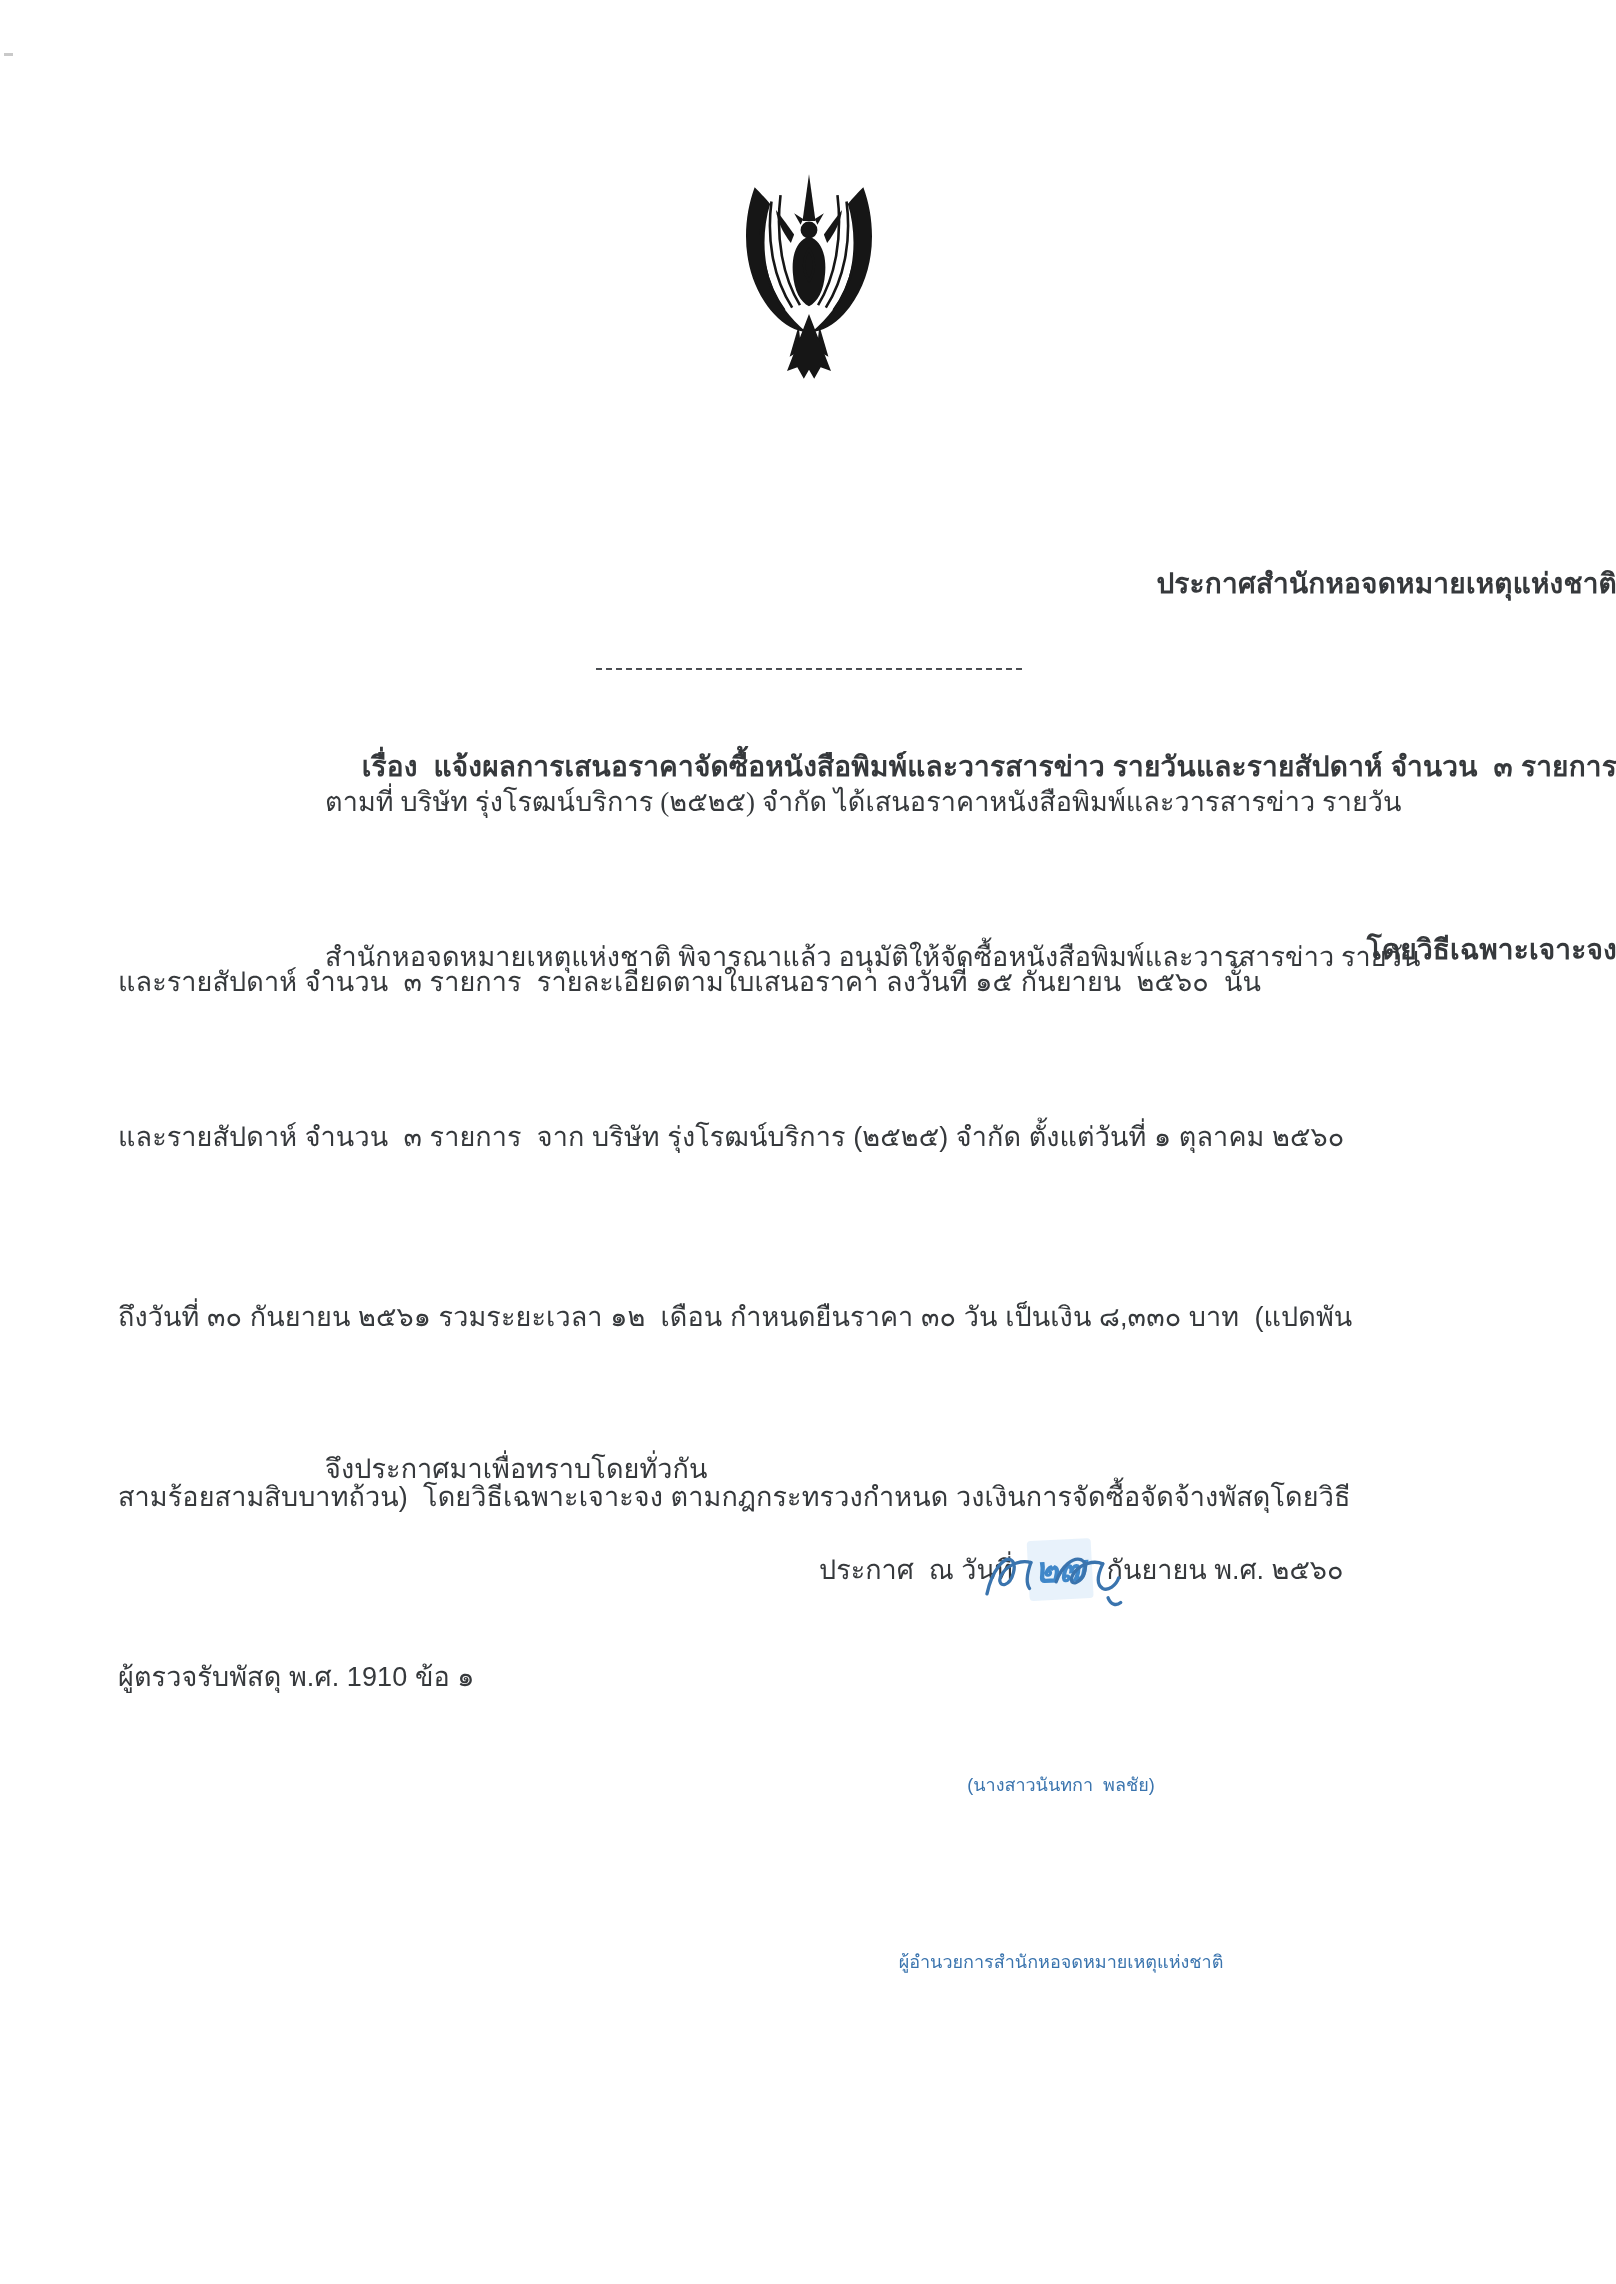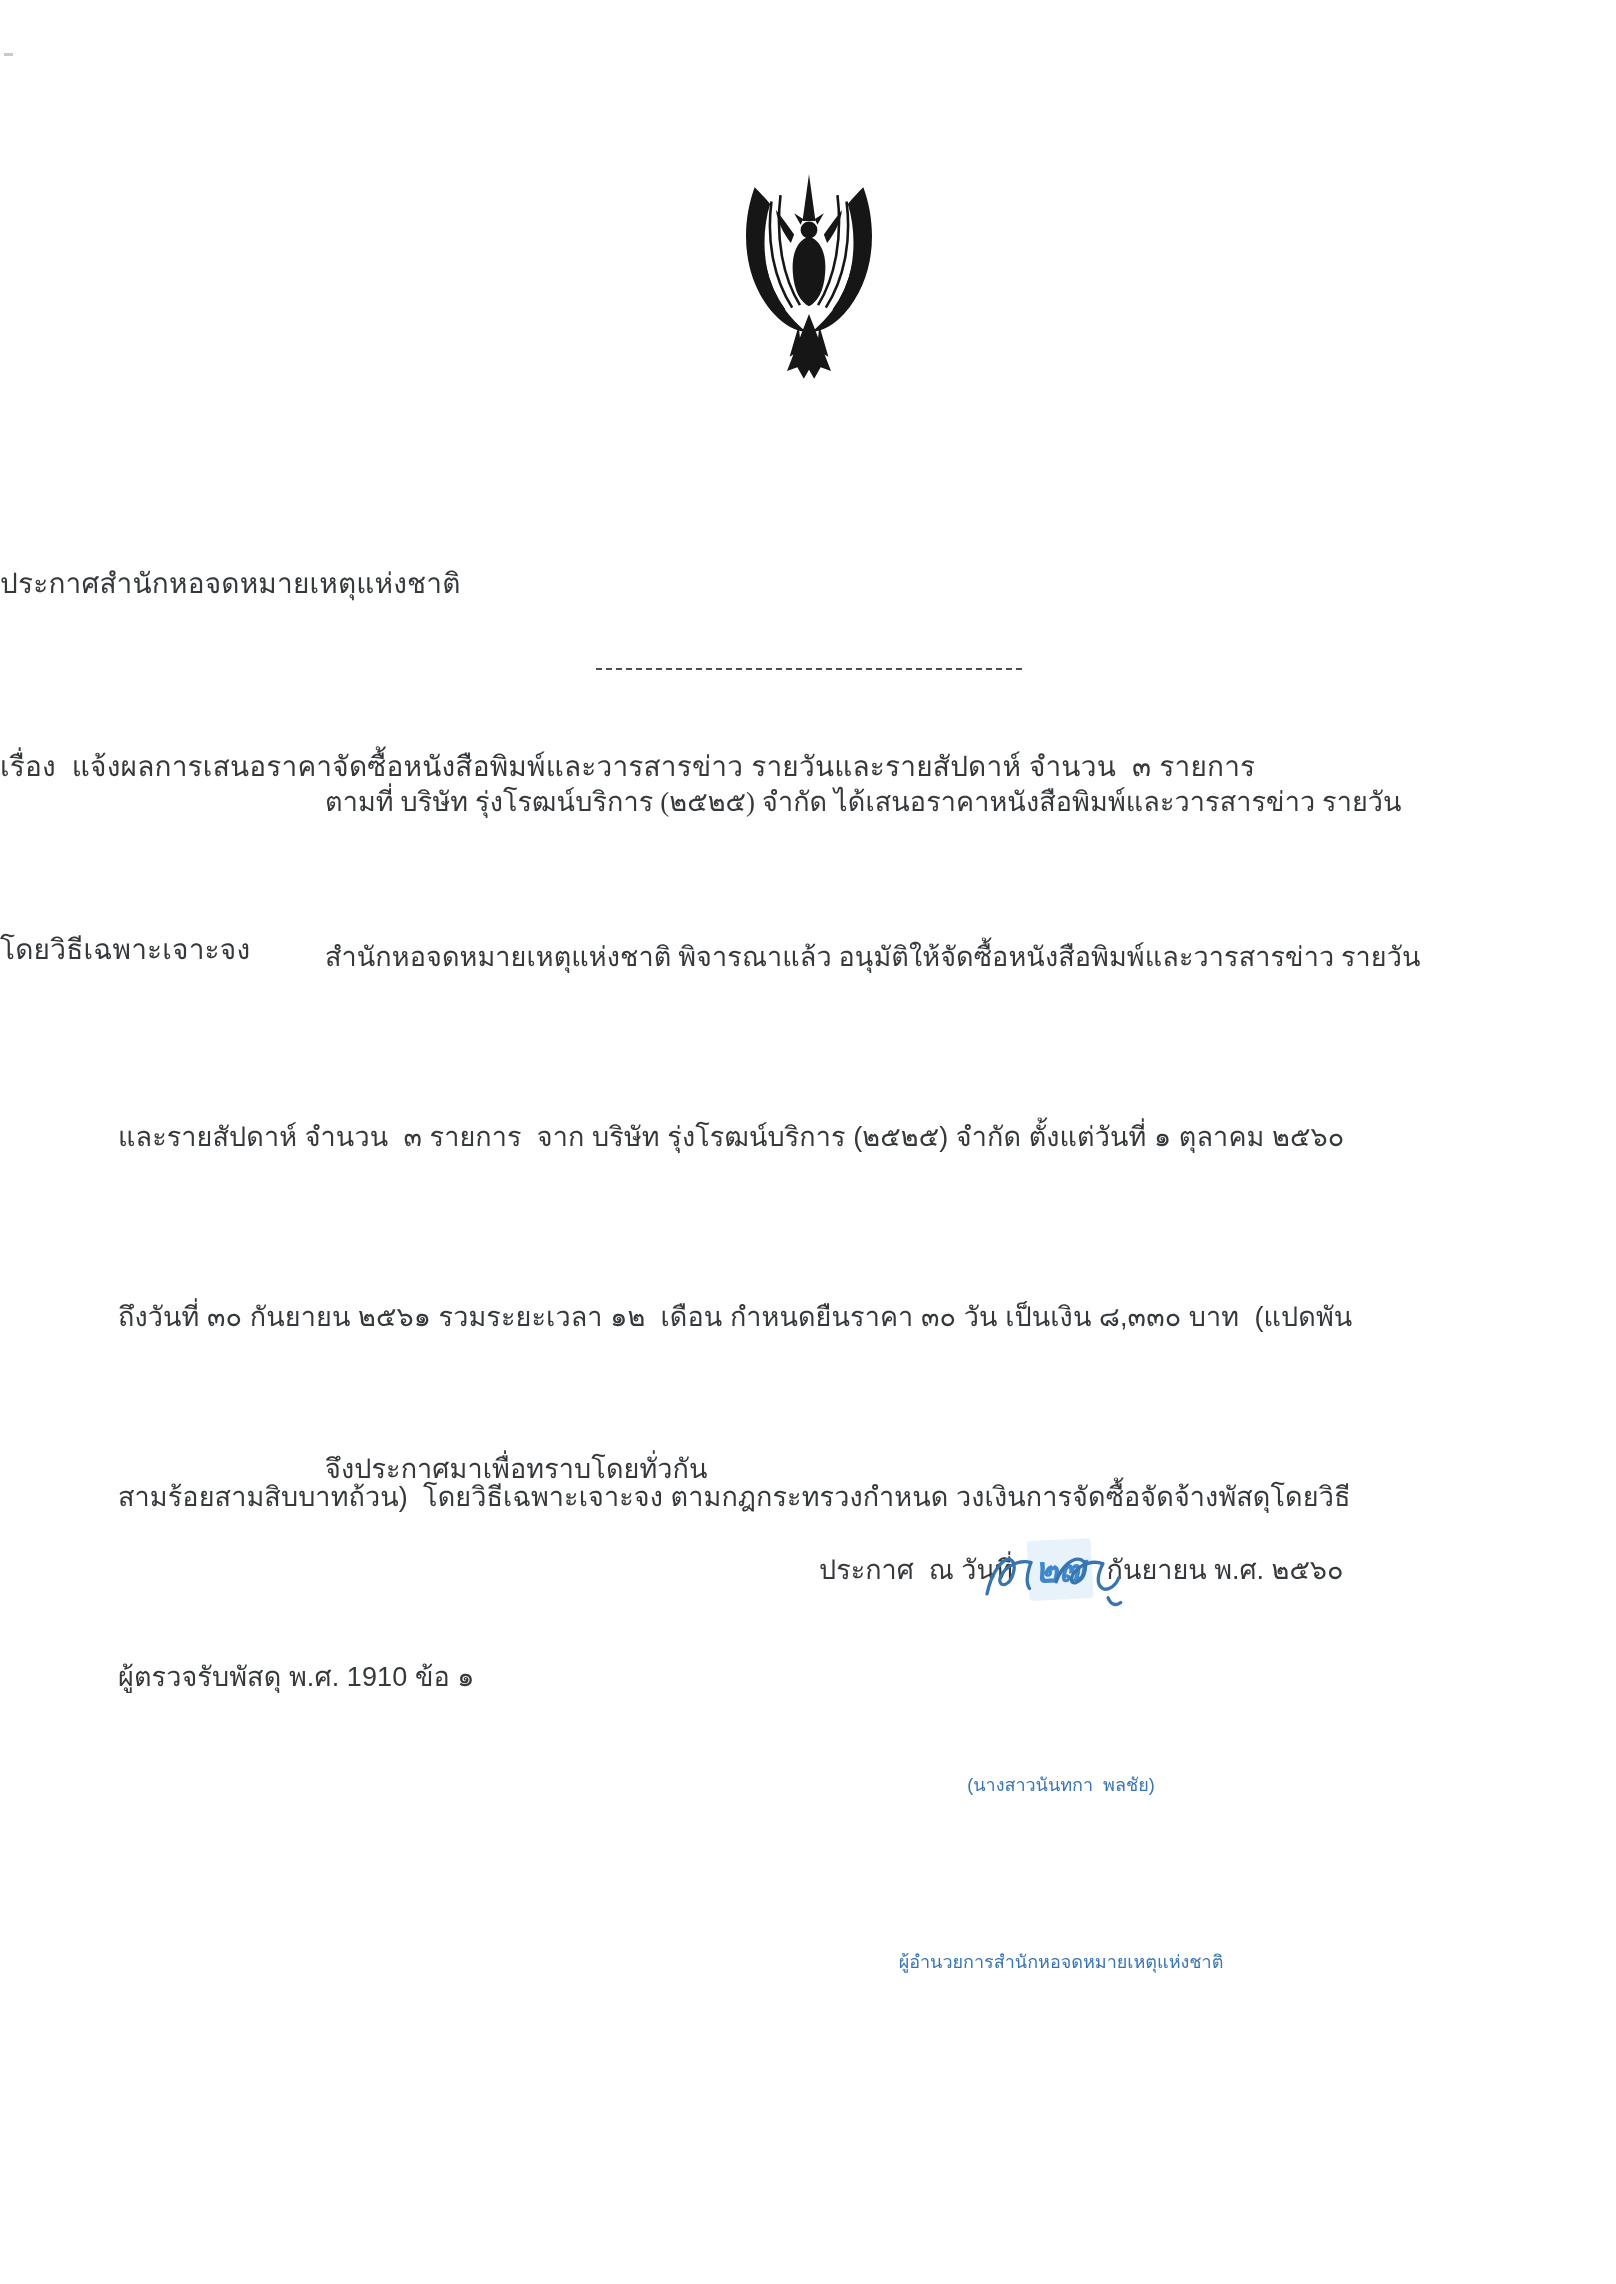--- a/index.html
+++ b/index.html
@@ -17,22 +17,22 @@
   .page{position:absolute;inset:0;background:#fff;}
   .emblem{
     position:absolute;top:164px;left:50%;transform:translateX(-50%);
     width:195px;height:220px;
   }
   .emblem svg{width:100%;height:100%;display:block;}
   .emblem .feather{fill:none;stroke:#161616;stroke-width:4;}
   .emblem .solid{fill:#161616;}
   .hdr{
     position:absolute;top:431px;left:0;width:100%;
-    text-align:left;font-size:28px;line-height:61px;
-    letter-spacing:0.2px;white-space:pre-wrap;
+    text-align:right;font-size:28px;line-height:61px;
+    letter-spacing:0.2px;white-space:pre-wrap;font-weight:bold;
   }
   .hdr div{min-height:61px;}
   .divider{
     position:absolute;top:668px;left:50%;transform:translateX(-50%);
     width:426px;height:0;border-top:2.6px dashed #4b4e52;
   }
   .para{
     position:absolute;left:118px;width:1386px;
     font-size:27px;line-height:60px;letter-spacing:0.1px;
     white-space:pre-wrap;
@@ -101,20 +101,21 @@
   <div class="hdr">
     <div>ประกาศสำนักหอจดหมายเหตุแห่งชาติ</div>
     <div>เรื่อง  แจ้งผลการเสนอราคาจัดซื้อหนังสือพิมพ์และวารสารข่าว รายวันและรายสัปดาห์ จำนวน  ๓ รายการ</div>
     <div>โดยวิธีเฉพาะเจาะจง</div>
   </div>
 
   <div class="divider"></div>
 
   <div class="para p1">
     <span class="line indent">ตามที่ บริษัท รุ่งโรฒน์บริการ (๒๕๒๕) จำกัด ได้เสนอราคาหนังสือพิมพ์และวารสารข่าว รายวัน</span>
+    <span class="line">และรายสัปดาห์ จำนวน  ๓ รายการ  รายละเอียดตามใบเสนอราคา ลงวันที่ ๑๕ กันยายน  ๒๕๖๐  นั้น</span>
   </div>
 
   <div class="para p2">
     <span class="line indent">สำนักหอจดหมายเหตุแห่งชาติ พิจารณาแล้ว อนุมัติให้จัดซื้อหนังสือพิมพ์และวารสารข่าว รายวัน</span>
     <span class="line">และรายสัปดาห์ จำนวน  ๓ รายการ  จาก บริษัท รุ่งโรฒน์บริการ (๒๕๒๕) จำกัด ตั้งแต่วันที่ ๑ ตุลาคม ๒๕๖๐</span>
     <span class="line">ถึงวันที่ ๓๐ กันยายน ๒๕๖๑ รวมระยะเวลา ๑๒  เดือน กำหนดยืนราคา ๓๐ วัน เป็นเงิน ๘,๓๓๐ บาท  (แปดพัน</span>
     <span class="line">สามร้อยสามสิบบาทถ้วน)  โดยวิธีเฉพาะเจาะจง ตามกฎกระทรวงกำหนด วงเงินการจัดซื้อจัดจ้างพัสดุโดยวิธี</span>
     <span class="line">ผู้ตรวจรับพัสดุ พ.ศ. 1910 ข้อ ๑</span>
   </div>
 

